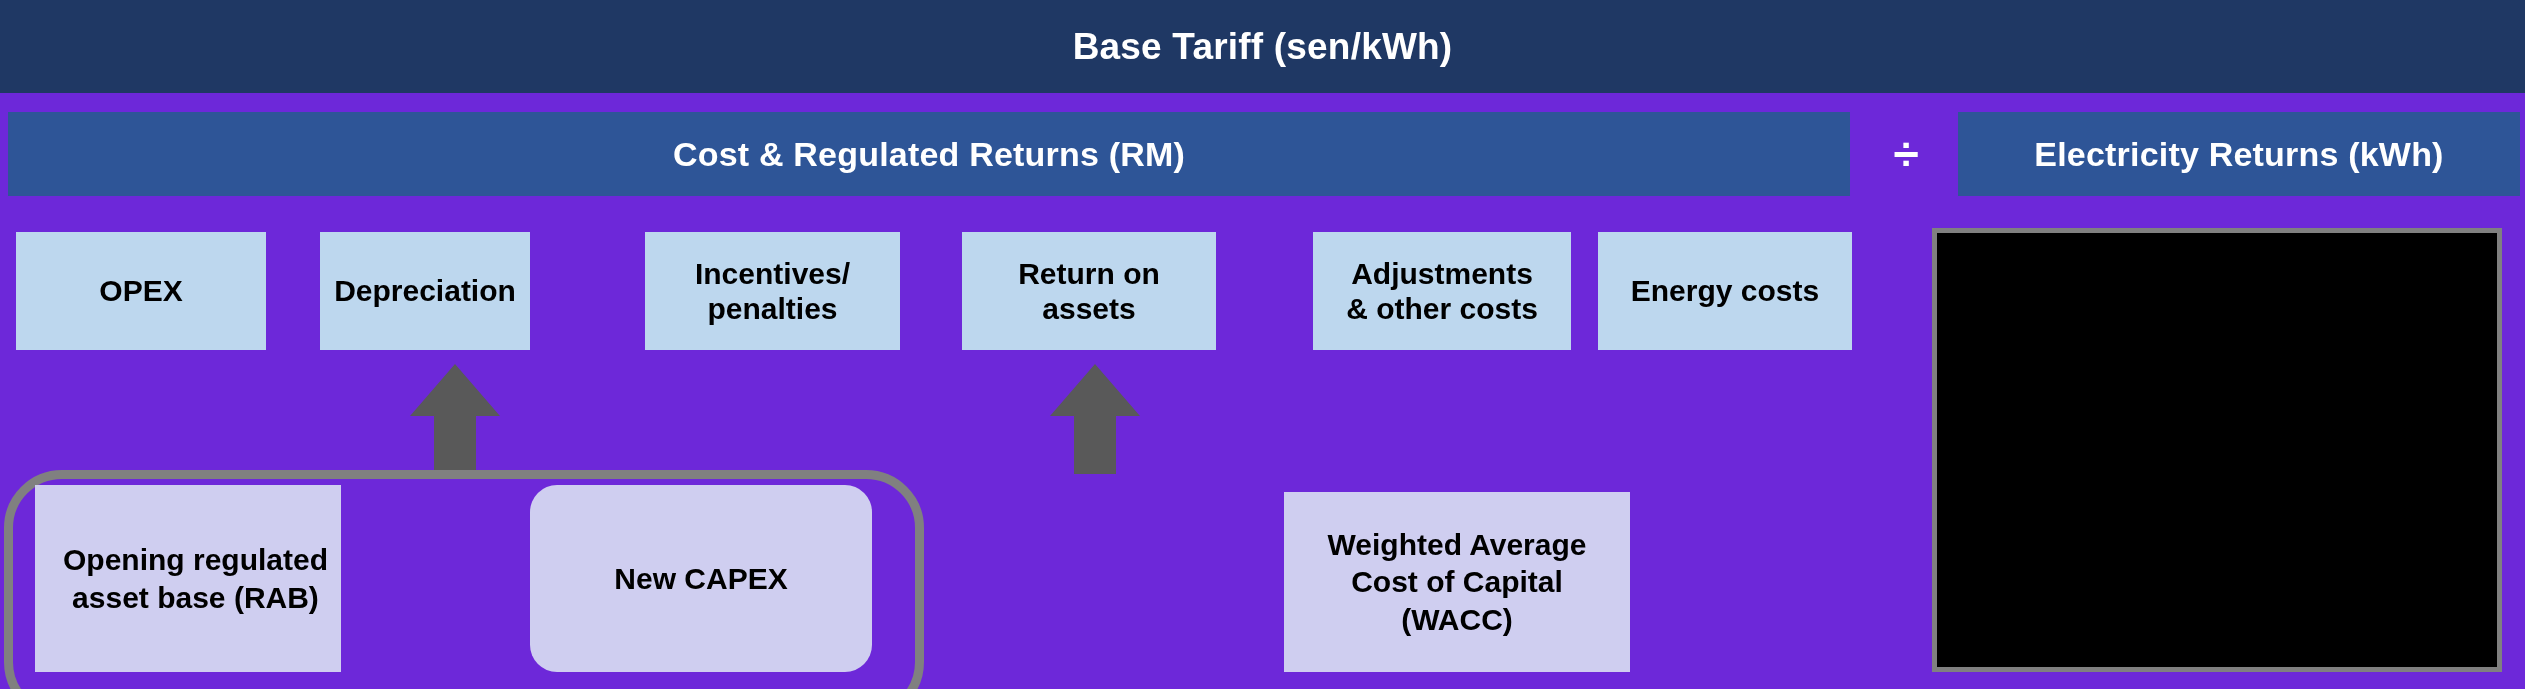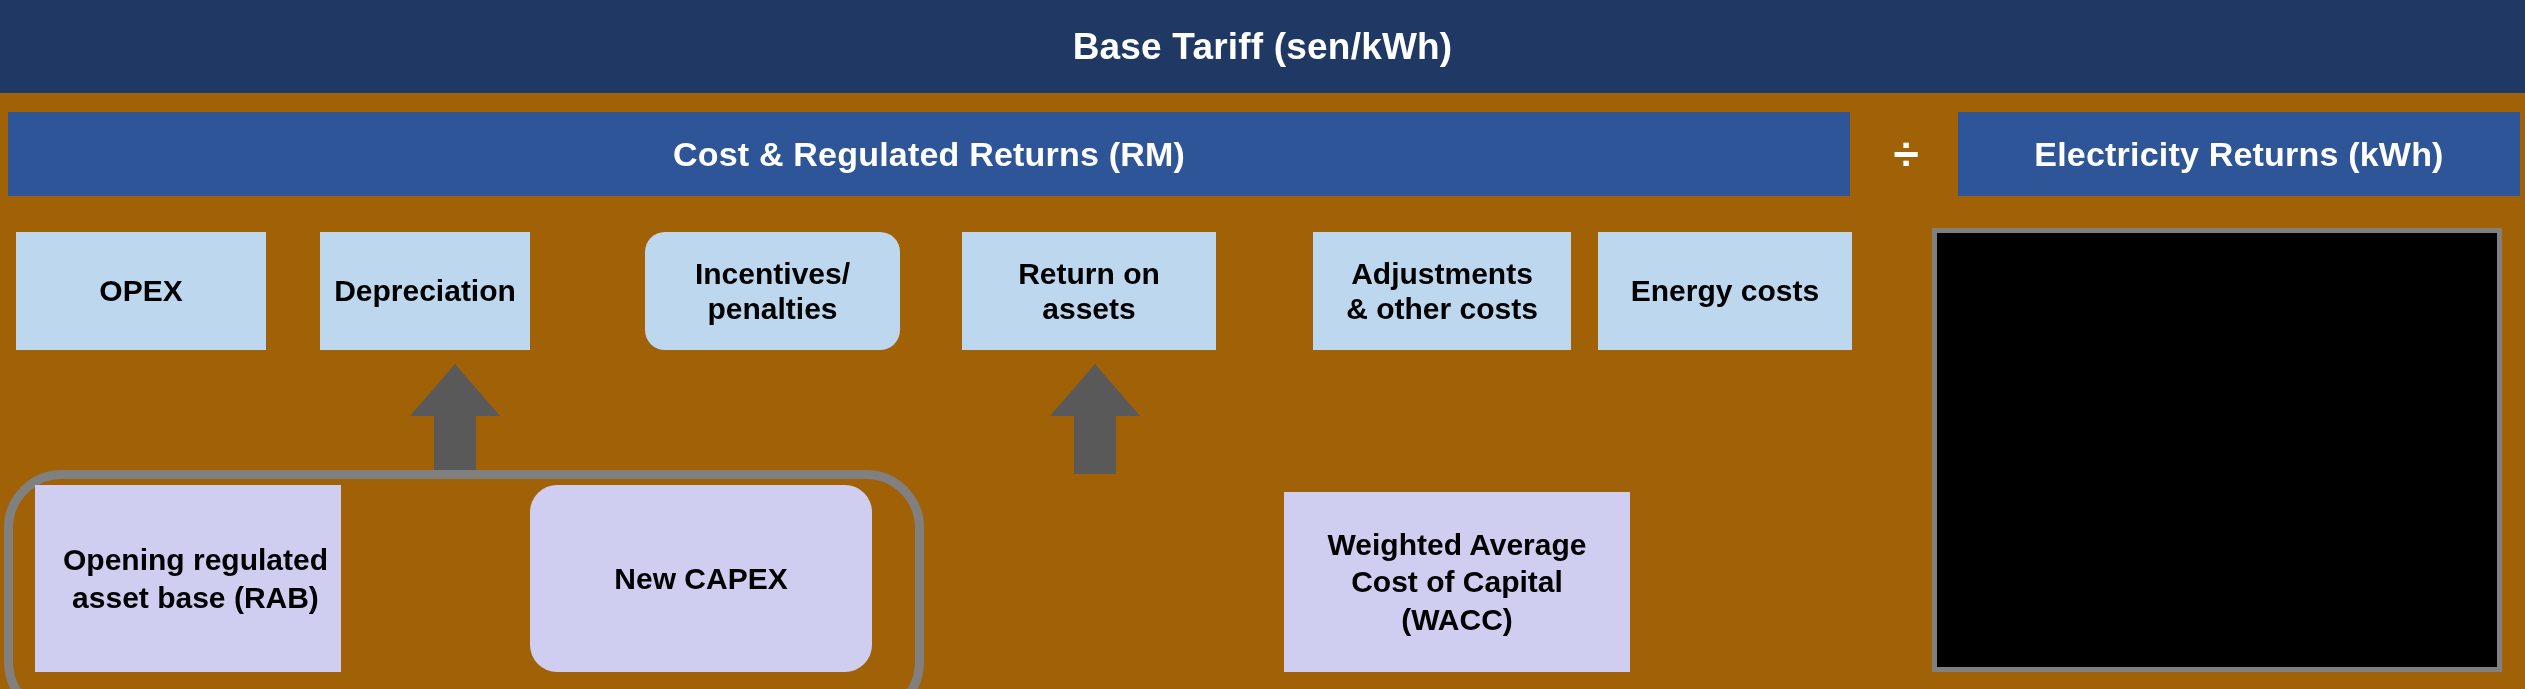--- a/index.html
+++ b/index.html
@@ -1,18 +1,18 @@
 <!DOCTYPE html>
 <html><head>
 <meta charset="utf-8">
 <style>
   html,body{margin:0;padding:0;background:#000;}
   body{width:2525px;height:689px;position:relative;overflow:hidden;
        font-family:"Liberation Sans",sans-serif;}
-  .stage{position:absolute;left:0;top:0;width:2525px;height:689px;background:#a16207;}
+  .stage{position:absolute;left:0;top:0;width:2525px;height:689px;background:#6d28d9;}
 
   .bar{position:absolute;display:flex;align-items:center;justify-content:center;
        color:#fff;font-weight:bold;text-align:center;letter-spacing:.2px;}
 
   #base-tariff-bar{left:0;top:0;width:2525px;height:93px;background:#1F3864;
                    font-size:37px;}
   #cost-returns-bar{left:8px;top:112px;width:1842px;height:84px;background:#2E5597;
                     font-size:34px;}
   #electricity-demand-bar{left:1958px;top:112px;width:562px;height:84px;background:#2E5597;
                           font-size:34px;}
@@ -60,21 +60,21 @@
   <div class="bar" id="electricity-demand-bar">
     <span>Electricity Returns (kWh)</span>
   </div>
 
   <div class="cost-box" style="left:16px;width:250px;">
     <span>OPEX</span>
   </div>
   <div class="cost-box" style="left:320px;width:210px;justify-content:center;">
     <span>Depreciation</span>
   </div>
-  <div class="cost-box" style="left:645px;width:255px;border-radius:20px;">
+  <div class="cost-box" style="left:645px;width:255px;">
     <span>Incentives/<br>penalties</span>
   </div>
   <div class="cost-box" style="left:962px;width:254px;">
     <span>Return on<br>assets</span>
   </div>
   <div class="cost-box" style="left:1277px;width:258px;margin-left:36px;">
     <span>Adjustments<br>&amp; other costs</span>
   </div>
   <div class="cost-box" style="left:1598px;width:254px;">
     <span>Energy costs</span>

